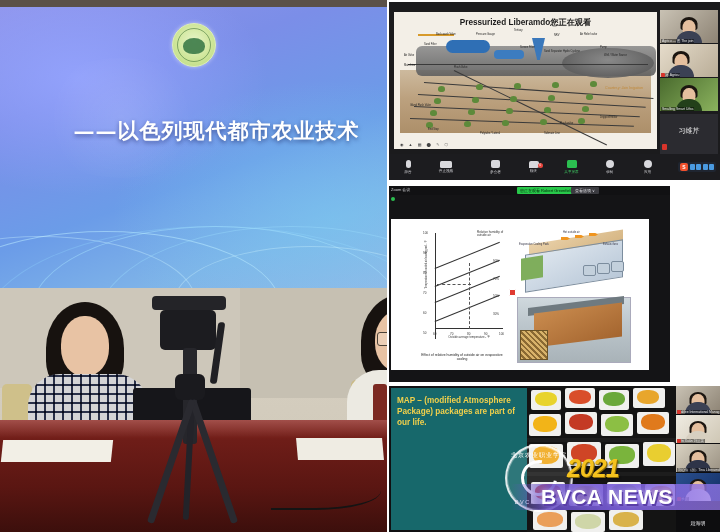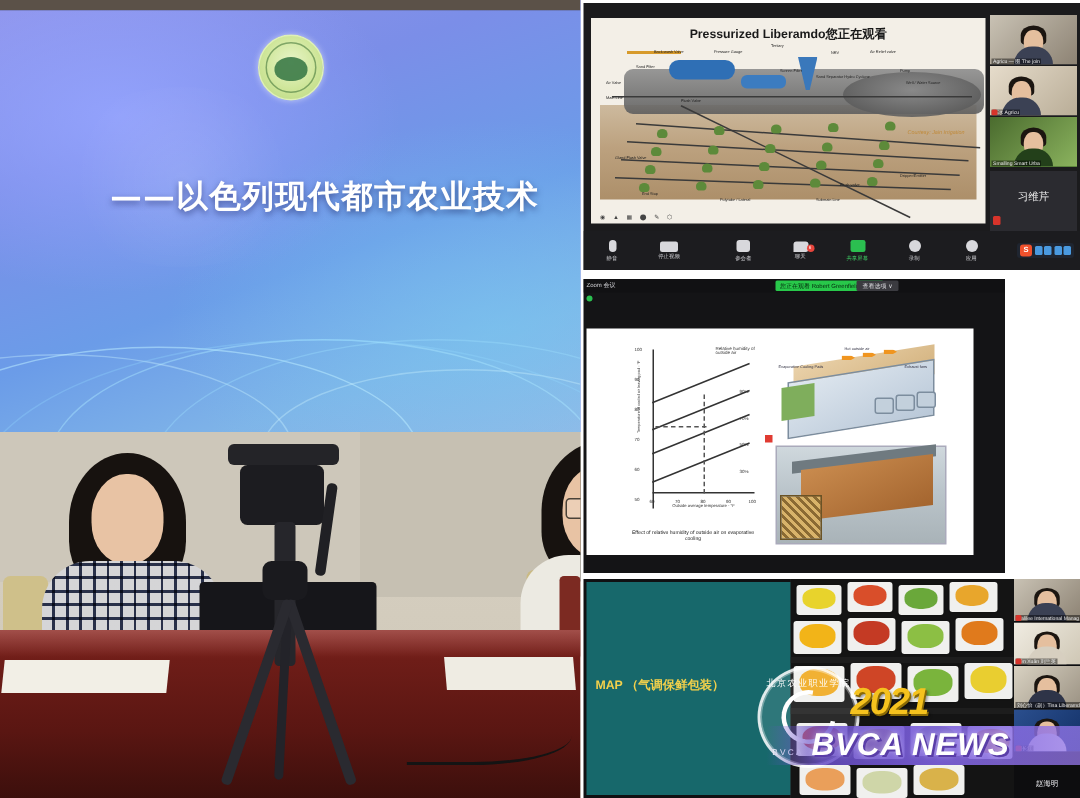--- a/index.html
+++ b/index.html
@@ -240,21 +240,21 @@
     transform:translate(-50%,-50%) rotate(-35deg);}
   .wm-top{position:absolute;left:0;top:5px;width:100%;text-align:center;
     color:#fff;font-size:6px;letter-spacing:1px;}
   .wm-bot{position:absolute;left:0;bottom:5px;width:100%;text-align:center;
     color:#fff;font-size:5.5px;letter-spacing:1.5px;}
   .wm-year{position:absolute;left:178px;top:68px;font-size:25px;font-weight:bold;
     color:#f5c21e;font-style:italic;letter-spacing:-1px;
     text-shadow:1px 1px 0 #8a6a05,2px 2px 2px rgba(0,0,0,.4);}
   .wm-banner{position:absolute;left:122px;bottom:22px;width:209px;height:26px;
     background:linear-gradient(90deg,rgba(104,78,200,.0) 0%,rgba(104,78,200,.85) 18%,rgba(124,96,220,.92) 55%,rgba(150,120,235,.75) 100%);}
-  .wm-bvca{position:absolute;left:152px;bottom:23px;font-size:21px;font-weight:bold;font-style:italic;
+  .wm-bvca{position:absolute;left:152px;bottom:23px;font-size:21px;font-weight:bold;
     color:#ffffff;letter-spacing:.5px;
     text-shadow:1.5px 1.5px 0 #5a3ea8, 0 0 4px rgba(255,255,255,.5);}
 </style>
 </head>
 <body>
 
 <div id="stage">
 
   <div class="left-col">
 
@@ -529,22 +529,22 @@
         </div>
 
         <div class="redsq" style="left:118px;top:70px;"></div>
       </div>
 
     </div>
 
     <div class="zpanel z3">
 
       <div class="map-slide">
+        <div class="map-text">MAP – (modified Atmosphere Package) packages are part of our life.</div>
         <div class="map-text2">
-          <div>MAP （气调保鲜包装）</div>
         </div>
       </div>
 
       <div class="map-photo">
         <div class="divider" style="left:0;top:0;width:150px;height:146px;background:#141414;"></div>
         <div class="tray" style="left:4px;top:4px;width:30px;height:20px;"></div>
         <div class="veg" style="left:8px;top:6px;width:22px;height:14px;background:#e8d32c;"></div>
         <div class="tray" style="left:38px;top:2px;width:30px;height:20px;"></div>
         <div class="veg" style="left:42px;top:4px;width:22px;height:14px;background:#d94e2a;"></div>
         <div class="tray" style="left:72px;top:4px;width:30px;height:20px;"></div>

